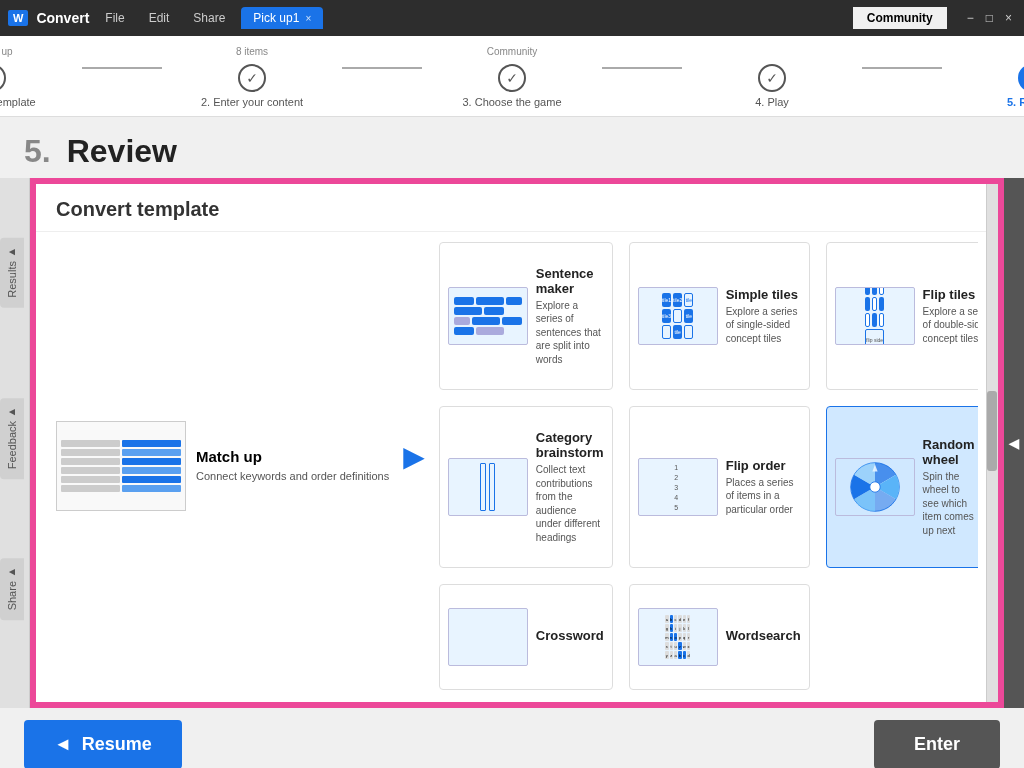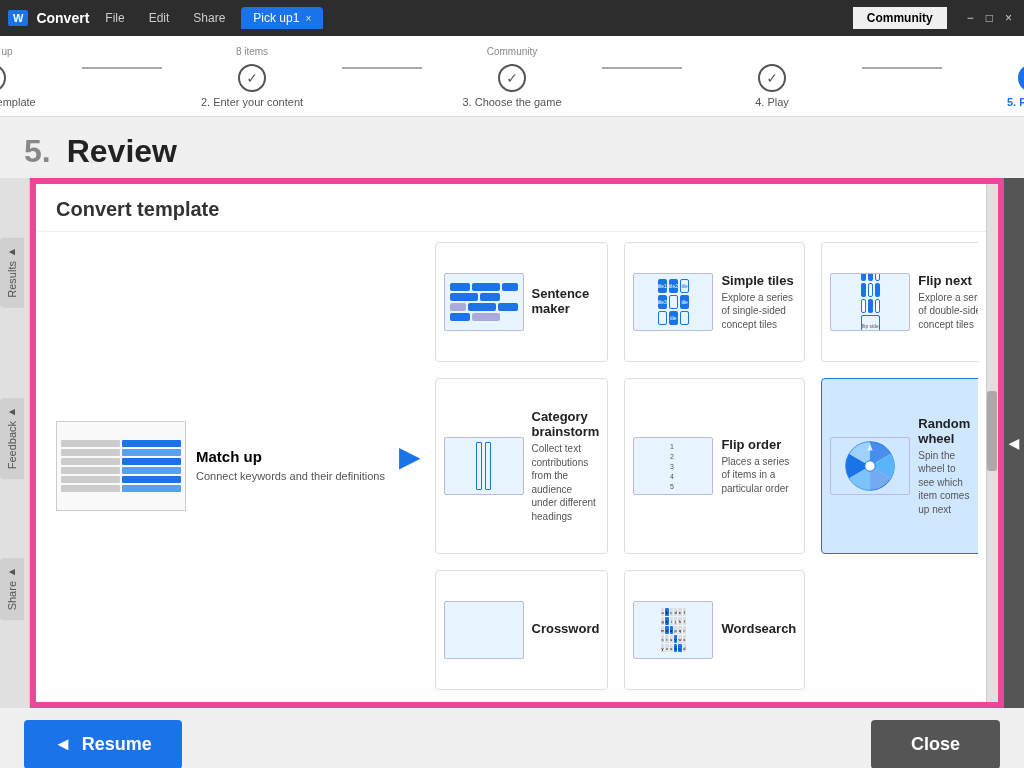--- a/index.html
+++ b/index.html
@@ -516,21 +516,21 @@
                 <div class="mu-right"></div>
               </div>
             <div class="mu-row">
                 <div class="mu-left"></div>
                 <div class="mu-right" style="background:#5aa0f0;"></div>
               </div>
           </div>
         </div>
         <div class="current-info">
           <h3>Match up</h3>
-          <p>Connect keywords and their definitions</p>
+          <p>Connect keywords and order definitions</p>
         </div>
       </div>
 
       <div class="convert-arrow">▶</div>
 
       <div class="templates-grid">
 
         <div class="template-card">
           <div class="card-thumb">
             <div class="sm-thumb">
@@ -549,20 +549,21 @@
                   <div class="sm-chip w1"></div>
                 </div>
               <div class="sm-row">
                   <div class="sm-chip w1"></div>
                   <div class="sm-chip w2" style="background:#aad;"></div>
                 </div>
             </div>
           </div>
           <div class="card-info">
             <h4>Sentence maker</h4>
+            <p>Explore a series of sentences that are split into words</p>
           </div>
         </div>
 
         <div class="template-card">
           <div class="card-thumb">
             <div class="st-thumb">
               <div class="st-tile">
                   <span style="font-size:5px;color:white;">tile1</span>
                 </div>
               <div class="st-tile">
@@ -602,21 +603,21 @@
               <div class="ft-tile"></div>
               <div class="ft-tile border"></div>
               <div class="ft-tile"></div>
               <div class="ft-tile border"></div>
               <div style="background:#e8f4ff; border:1px solid #1a73e8; border-radius:2px; height:22px; grid-column:span 3; display:flex; align-items:center; justify-content:center;">
                 <span style="font-size:5px; color:#555;">flip side</span>
               </div>
             </div>
           </div>
           <div class="card-info">
-            <h4>Flip next</h4>
+            <h4>Flip tiles</h4>
             <p>Explore a series of double-sided concept tiles</p>
           </div>
         </div>
 
         <div class="template-card">
           <div class="card-thumb">
             <div style="display:flex; gap:3px; padding:4px; height:100%;">
               <div class="cb-card" style="flex:1;">
                 <div class="cb-card-title"></div>
                 <div class="cb-card-line"></div>
@@ -783,14 +784,14 @@
 
   <div class="side-arrow-right">◀</div>
 
 </div>
 
 <div class="bottom-bar">
   <button class="btn-resume">
     <span>◄</span>
     <span>Resume</span>
   </button>
-  <button class="btn-close">Close</button>
+  <button class="btn-close">Enter</button>
 </div>
 
 </body></html>

